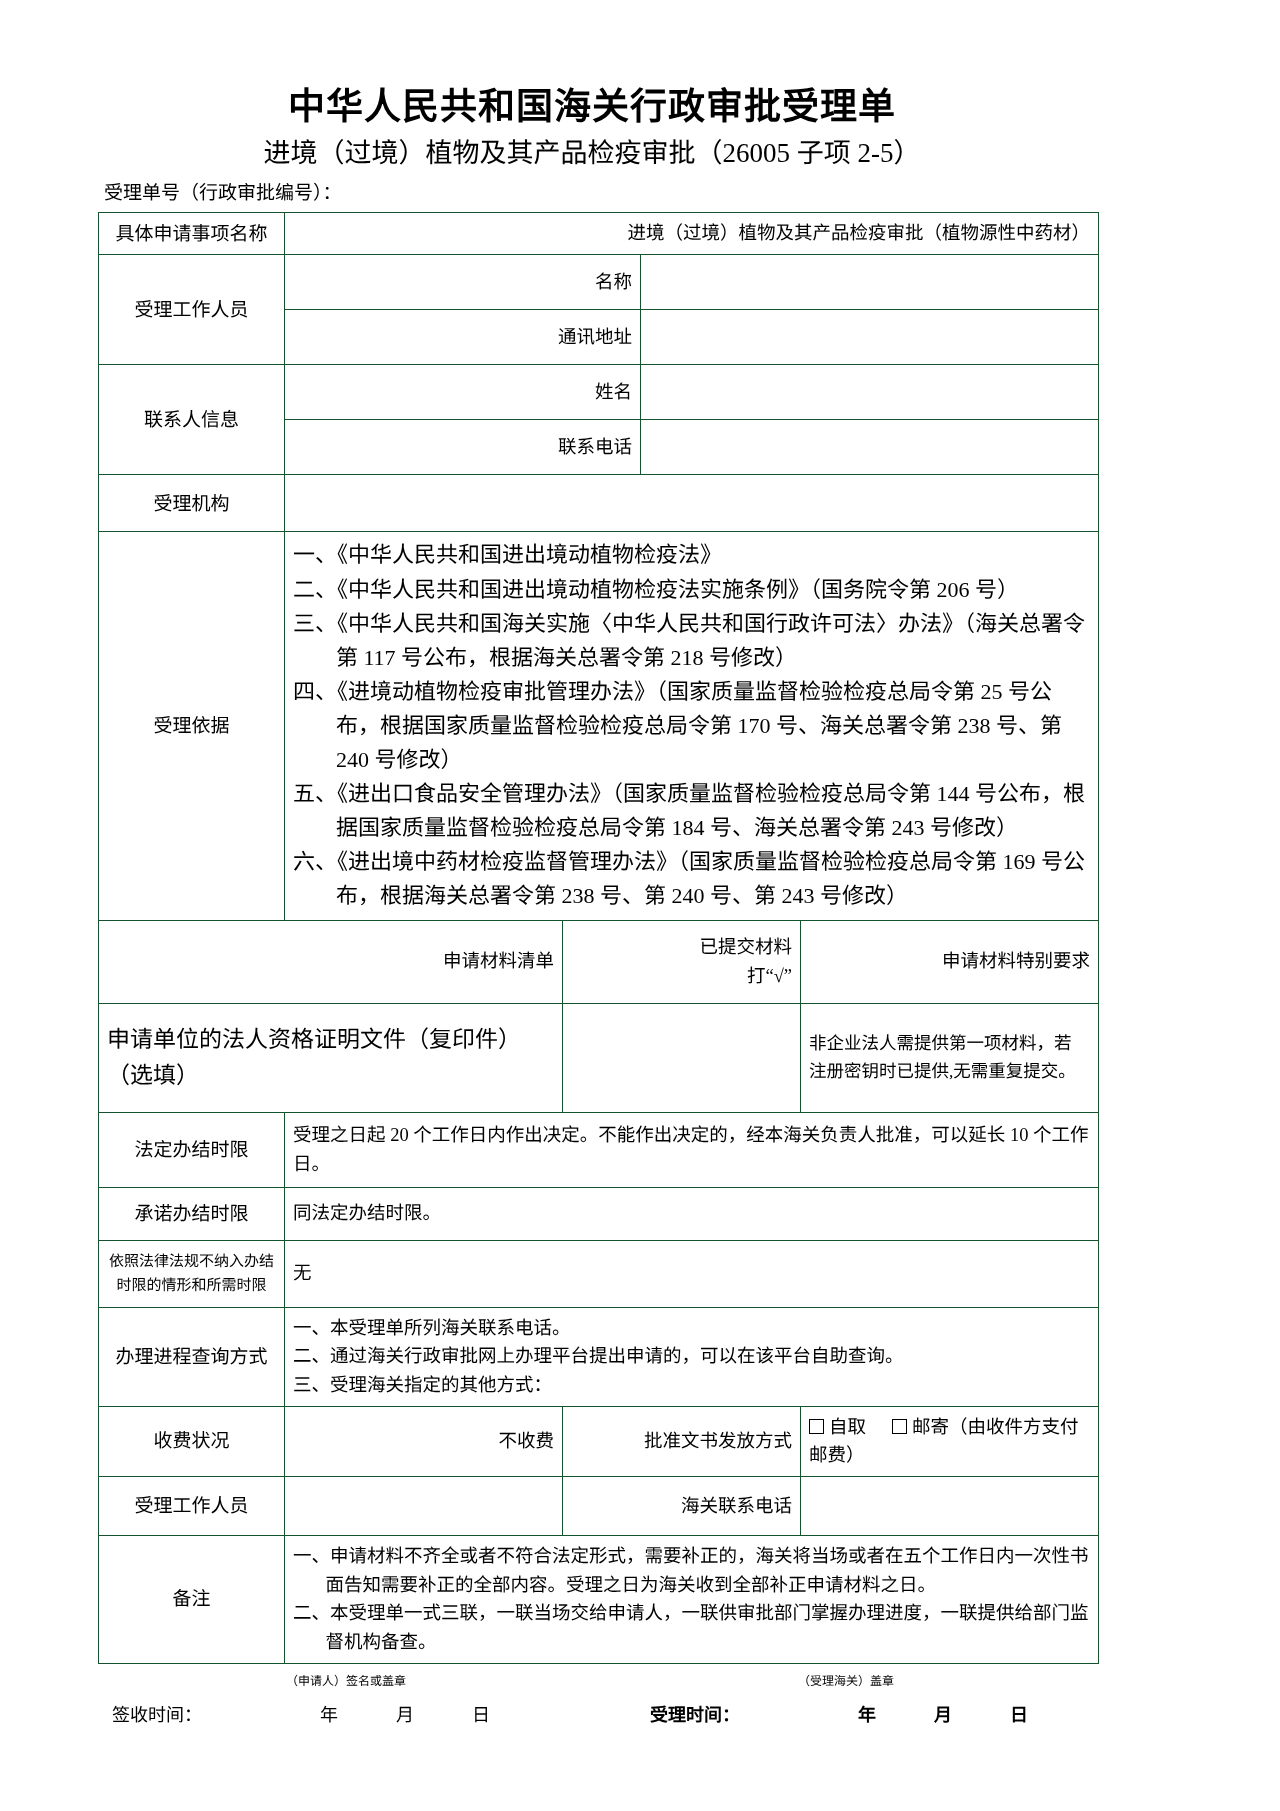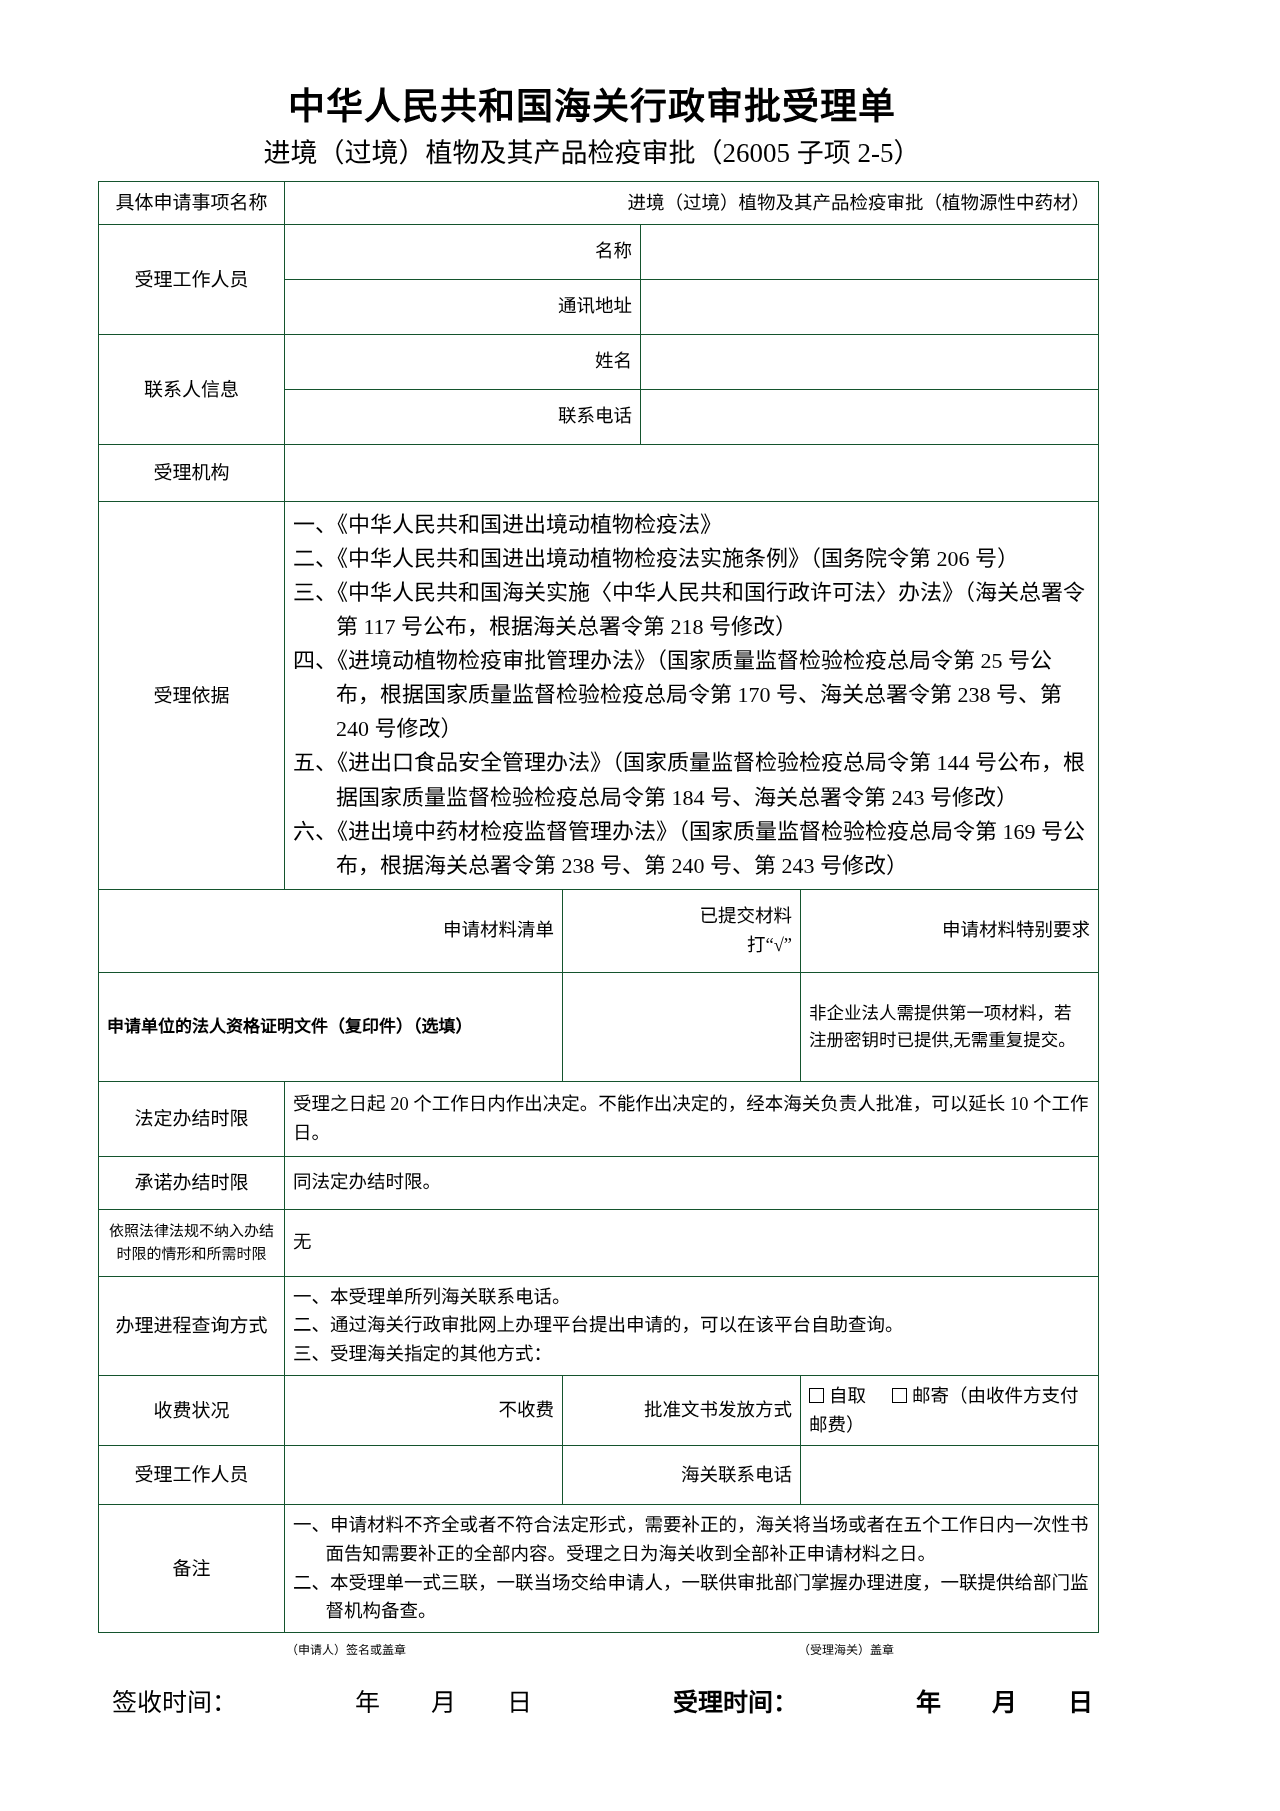--- a/index.html
+++ b/index.html
@@ -80,22 +80,21 @@
     padding-left: 1.95em;
   }
   .basis-cell p .lead {
     margin-left: -1.95em;
   }
   .tall-head {
     height: 70px;
   }
   .mat-name {
     padding-left: 14px;
-    font-size: 17px;
-    font-weight: bold;
+    font-size: 23px;
   }
   .mat-req {
     padding: 6px 8px 6px 10px;
     font-size: 17.5px;
     line-height: 1.5;
     vertical-align: middle;
   }
   .multi {
     line-height: 1.6;
   }
@@ -131,22 +130,22 @@
     padding-left: 6px;
   }
   .sig-right {
     width: 50%;
     text-align: center;
     padding-right: 10px;
   }
   .date-row {
     width: 1000px;
     display: flex;
-    font-size: 25px;
-    margin-top: 24px;
+    font-size: 18px;
+    margin-top: 11px;
   }
   .date-block {
     width: 50%;
     display: flex;
     align-items: baseline;
   }
   .date-block .dlabel { white-space: nowrap; }
   .date-block .unit {
     display: inline-block;
     width: 76px;
@@ -156,20 +155,21 @@
   .date-right { padding-left: 90px; font-weight: bold; }
   .spacer-u { display: inline-block; width: 118px; }
 </style>
 </head>
 <body>
 
 <div class="page">
 
   <div class="title-main">中华人民共和国海关行政审批受理单</div>
   <div class="title-sub">进境（过境）植物及其产品检疫审批（26005 子项 2-5）</div>
+  <div class="doc-no">受理单号（行政审批编号）：</div>
 
   <table class="form">
     <colgroup>
       <col style="width:186px">
       <col style="width:278px">
       <col style="width:78px">
       <col style="width:160px">
       <col style="width:298px">
     </colgroup>
 

